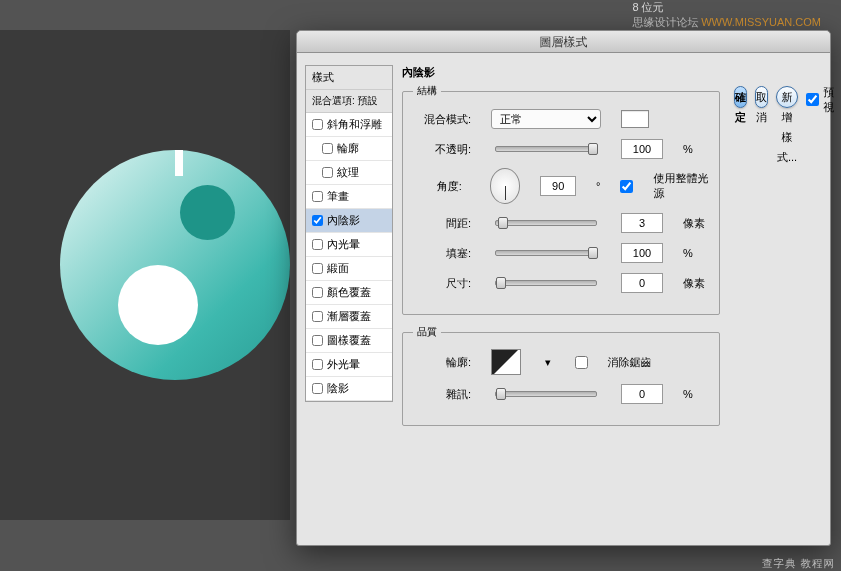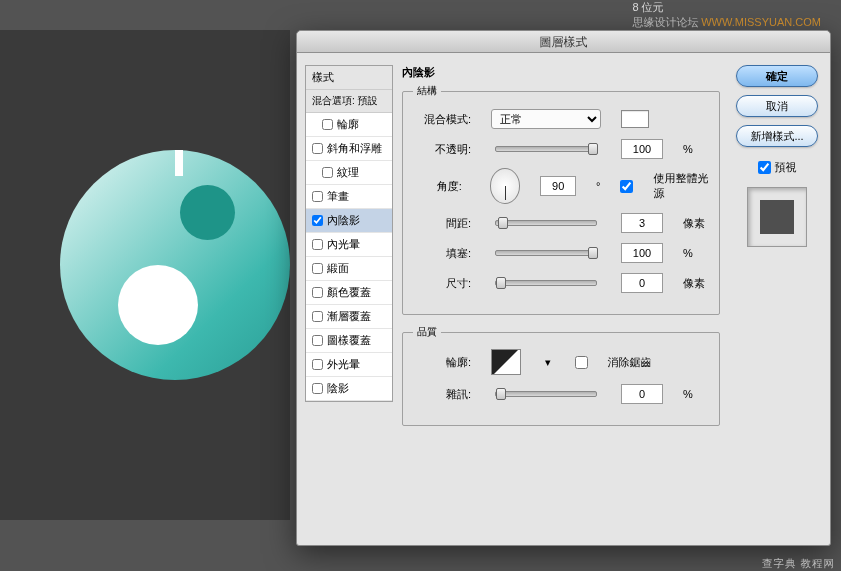--- a/index.html
+++ b/index.html
@@ -41,21 +41,21 @@
 .slider-thumb { position: absolute; top: -4px; width: 10px; height: 12px; background: linear-gradient(#f5f5f5,#c8c8c8); border: 1px solid #666; border-radius: 2px; }
 .numbox { width: 42px; height: 20px; border: 1px solid #999; background: #fff; text-align: center; line-height: 18px; }
 .unit { width: 26px; }
 .anglepick { width: 36px; height: 36px; border: 1px solid #888; border-radius: 50%; background: radial-gradient(circle at 50% 50%, #fff, #e0e0e0); position: relative; margin-left: 8px; }
 .anglepick::after { content: ""; position: absolute; left: 50%; top: 50%; width: 1px; height: 14px; background: #333; transform-origin: top; transform: rotate(0deg); }
 .contour-thumb { width: 30px; height: 26px; border: 1px solid #888; background: linear-gradient(135deg,#222 49%, #fff 51%); }
 
 .btns-row { text-align: center; margin-top: 4px; }
 .recessed-btn { display: inline-block; padding: 3px 10px; border: 1px solid #888; border-radius: 3px; background: linear-gradient(#f5f5f5,#d5d5d5); margin: 0 3px; cursor: default; box-shadow: 0 1px 0 rgba(255,255,255,0.4) inset; }
 
-.right-col { position: absolute; right: 10px; top: 12px; width: 86px; display: flex; flex-direction: column; gap: 8px; align-items: center; }
+.right-col { position: absolute; right: 10px; top: 12px; width: 86px; display: flex; flex-direction: row; gap: 8px; align-items: center; }
 .ps-btn { width: 82px; height: 22px; border: 1px solid #3b6ea5; border-radius: 11px; background: linear-gradient(#fbfdff,#cfe3f6); text-align: center; line-height: 20px; cursor: default; box-shadow: 0 1px 2px rgba(0,0,0,0.2); }
 .ps-btn.default { background: linear-gradient(#bfe0ff,#7fb8ee); font-weight: bold; }
 .preview-check { display: flex; align-items: center; gap: 4px; margin-top: 5px; }
 .preview-box { width: 60px; height: 60px; border: 1px solid #999; background: #e5e5e5; display: flex; align-items: center; justify-content: center; margin-top: 4px; box-shadow: inset 2px 2px 4px rgba(0,0,0,0.25); }
 .preview-inner { width: 34px; height: 34px; background: #4f4f4f; }
 
 .watermark-br { position: absolute; right: 6px; bottom: 0px; color: #bbb; font-size: 10.5px; letter-spacing: 1px; }
 </style>
 </head>
 <body>
@@ -73,27 +73,27 @@
 </div>
 
 <div class="dialog">
   <div class="titlebar">圖層樣式</div>
   <div class="dlg-body">
 
     <div class="styles-panel">
       <div class="styles-header">樣式</div>
       <div class="styles-sub">混合選項: 預設</div>
       <div class="styles-list" id="styles-list">
+          <div class="style-item">
+            <input type="checkbox" style="">
+            <span>斜角和浮雕</span>
+          </div>
           <div class="style-item indent">
             <input type="checkbox" style="">
             <span>輪廓</span>
-          </div>
-          <div class="style-item">
-            <input type="checkbox" style="">
-            <span>斜角和浮雕</span>
           </div>
           <div class="style-item indent">
             <input type="checkbox" style="">
             <span>紋理</span>
           </div>
           <div class="style-item">
             <input type="checkbox" style="">
             <span>筆畫</span>
           </div>
           <div class="style-item selected">

